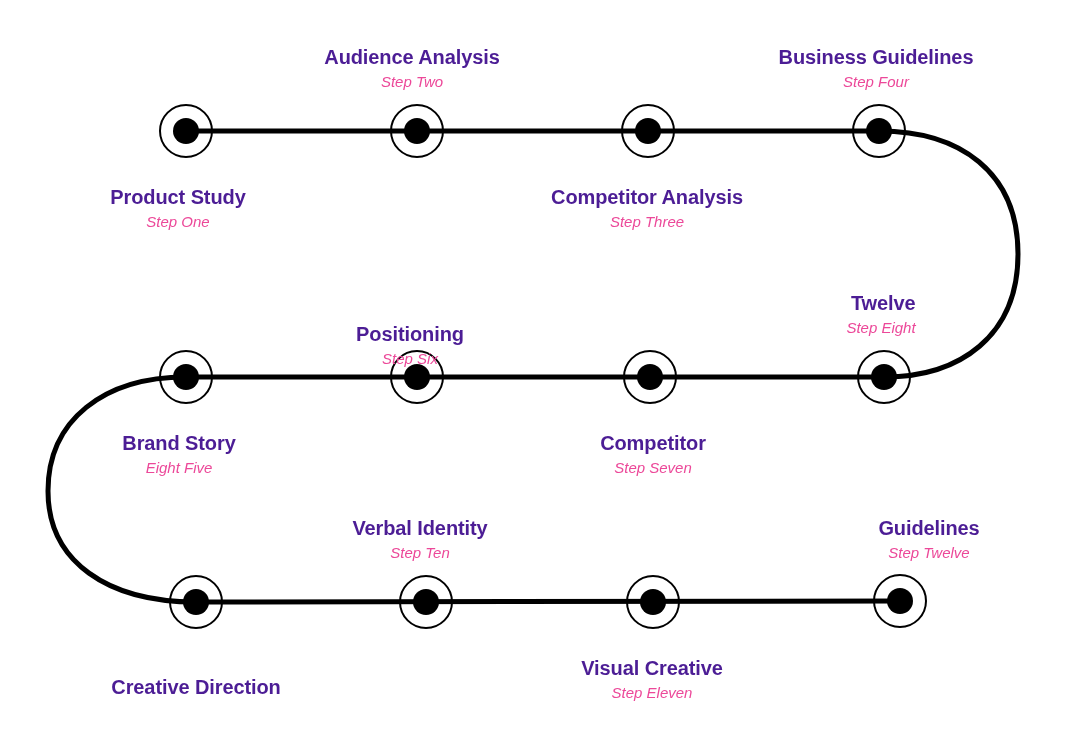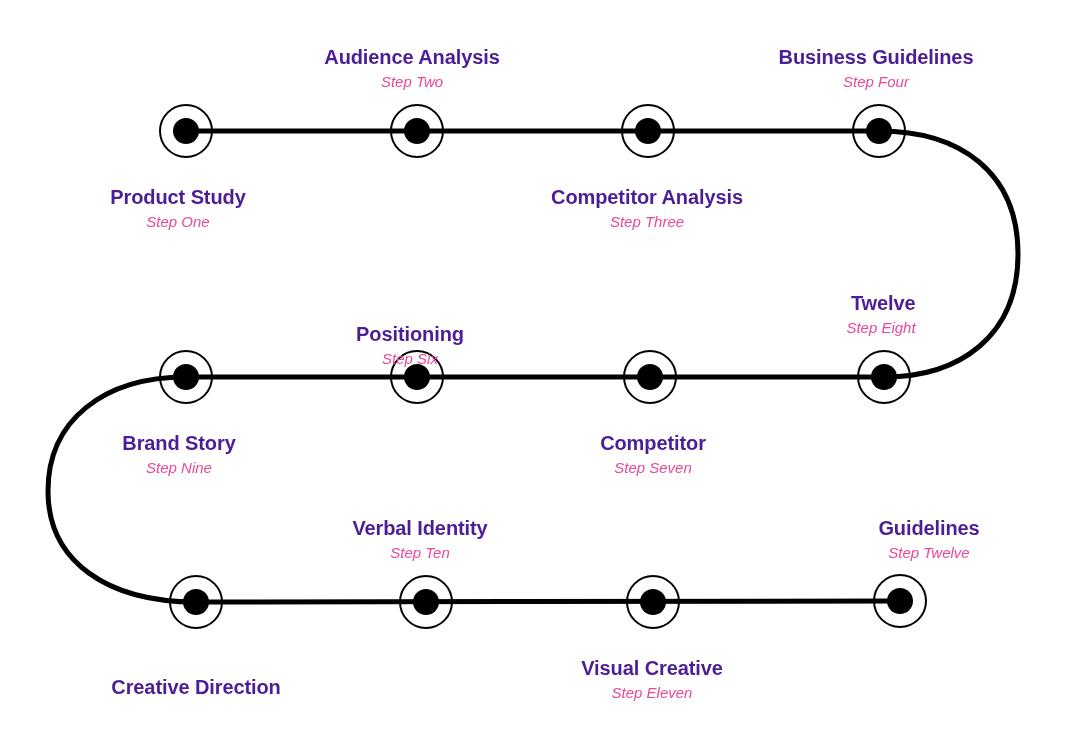--- a/index.html
+++ b/index.html
@@ -135,21 +135,21 @@
       <div class="label-group below" style="left: 647px; top: 186px;">
         <div class="label-title">Competitor Analysis</div>
         <div class="label-sub">Step Three</div>
       </div>
       <div class="label-group above" style="left: 876px; top: 92px;">
         <div class="label-title">Business Guidelines</div>
         <div class="label-sub">Step Four</div>
       </div>
       <div class="label-group below" style="left: 179px; top: 432px;">
         <div class="label-title">Brand Story</div>
-        <div class="label-sub">Step Nine</div>
+        <div class="label-sub">Eight Five</div>
       </div>
       <div class="label-group above" style="left: 410px; top: 351px; margin-top: 18px;">
         <div class="label-title">Positioning</div>
         <div class="label-sub">Step Six</div>
       </div>
       <div class="label-group below" style="left: 653px; top: 432px;">
         <div class="label-title">Competitor</div>
         <div class="label-sub">Step Seven</div>
       </div>
       <div class="label-group above" style="left: 881px; top: 338px;">

